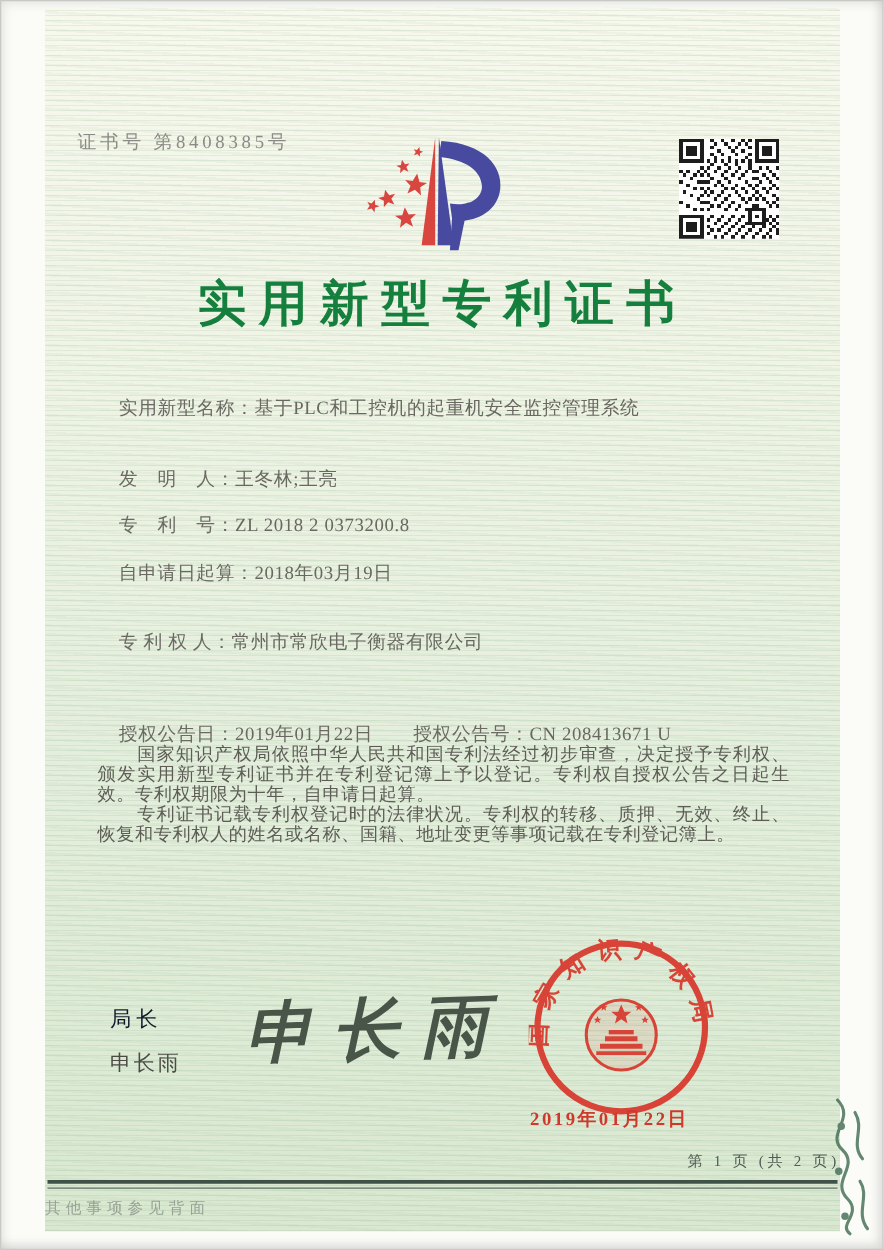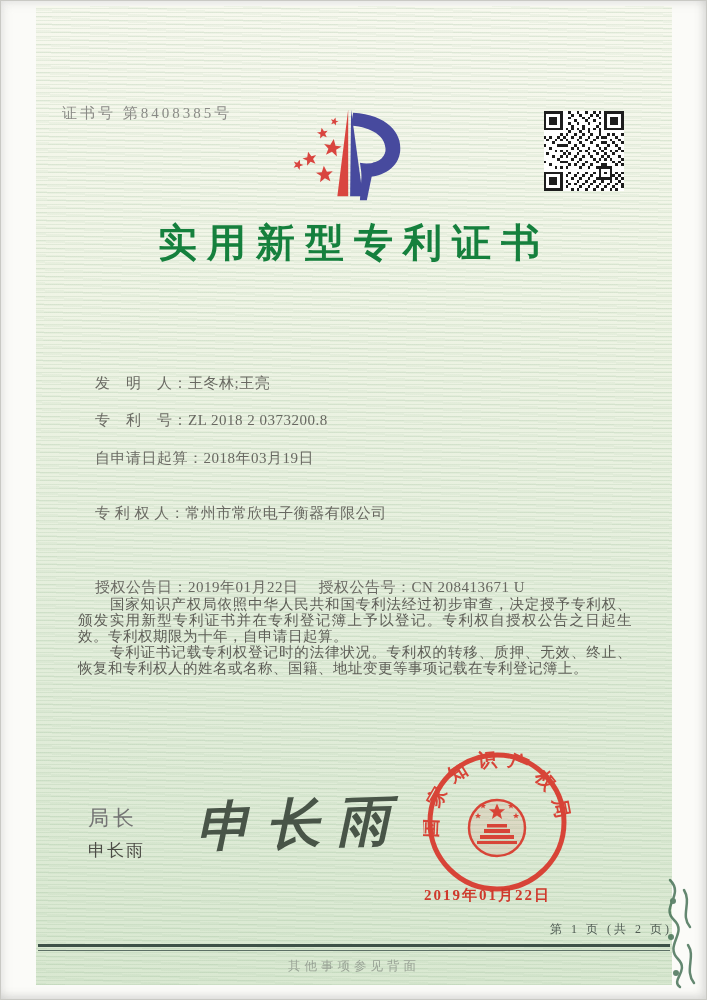--- a/index.html
+++ b/index.html
@@ -20,49 +20,49 @@
   .certno{position:absolute;left:62px;top:104px;font-size:15px;letter-spacing:3px;color:#8a8a86;}
   .logo{position:absolute;left:283px;top:100px;width:148px;height:110px;}
   .qr{position:absolute;left:542px;top:111px;width:83px;height:80px;}
   .title{
     position:absolute;left:36px;top:216px;width:636px;text-align:center;
     font-size:39px;font-weight:700;letter-spacing:10px;color:#15803d;
   }
   .frow{position:absolute;left:78px;font-size:15px;color:#6e6e67;letter-spacing:.5px;white-space:pre;}
   .frow .lab{color:#6a6a63;}
   .frow .val{color:#686861;}
-  .pair2{margin-left:20px;}
+  .pair2{margin-left:32px;}
   .f-name{top:300px;}
   .f-inventor{top:357px;}
   .f-patno{top:394px;}
   .f-filing{top:432px;}
   .f-patentee{top:487px;}
   .f-address{top:514px;}
   .f-grant{top:561px;}
   .body{
     position:absolute;left:78px;top:596px;width:554px;
     font-size:14.5px;line-height:16px;color:#5d5d56;letter-spacing:.5px;text-align:justify;
   }
   .body p{margin:0;text-indent:2.2em;}
-  .signer-title{position:absolute;left:88px;top:804px;font-size:21px;color:#737373;letter-spacing:4px;}
+  .signer-title{position:absolute;left:88px;top:804px;font-size:17px;color:#0f172a;letter-spacing:4px;}
   .signer-name{position:absolute;left:88px;top:839px;font-size:17px;color:#4c4c46;letter-spacing:2px;}
   .signature{
     position:absolute;left:196px;top:788px;font-size:54px;font-weight:700;font-style:italic;
     color:#3d493d;letter-spacing:16px;transform:rotate(-2deg);opacity:.92;white-space:nowrap;
   }
   .seal{position:absolute;left:423px;top:748px;width:148px;height:148px;opacity:.92;}
   .seal-date{
     position:absolute;left:424px;top:886px;width:160px;font-size:15px;color:#cf392c;
     letter-spacing:2px;font-weight:700;
   }
   .page-no{position:absolute;left:36px;top:921px;width:636px;text-align:right;
     font-size:12px;color:#4f5b53;letter-spacing:3px;}
   .rule{position:absolute;left:38px;top:944px;width:632px;height:3px;
     border-top:3px solid #3e5248;border-bottom:1px solid #5d7066;}
-  .note{position:absolute;left:36px;top:958px;width:636px;text-align:center;
+  .note{position:absolute;left:36px;top:958px;width:636px;text-align:left;
     font-size:12.5px;color:#98a295;letter-spacing:4px;}
   .ornament{position:absolute;left:640px;top:875px;width:60px;height:115px;opacity:.8;}
 </style>
 </head>
 <body>
 
 <div class="page">
   <div class="cert"></div>
 
   <div class="certno">证书号 第8408385号</div>
@@ -103,20 +103,23 @@
         <rect x="2" y="24" width="3" height="3"></rect>
       <rect x="20" y="20" width="5" height="5"></rect>
     </g>
     <rect x="21" y="21" width="3" height="3" fill="#ffffff"></rect>
     <rect x="22" y="22" width="1" height="1" fill="#1d1d1d"></rect>
     <path fill="#1d1d1d" d="M9 0h1v1h-1zM12 0h1v1h-1zM15 0h1v1h-1zM18 0h1v1h-1zM20 0h1v1h-1zM10 1h1v1h-1zM13 1h1v1h-1zM17 1h1v1h-1zM19 1h1v1h-1zM9 2h1v1h-1zM14 2h1v1h-1zM16 2h1v1h-1zM20 2h1v1h-1zM11 3h1v1h-1zM15 3h1v1h-1zM18 3h1v1h-1zM9 4h1v1h-1zM12 4h1v1h-1zM16 4h1v1h-1zM20 4h1v1h-1zM10 5h1v1h-1zM14 5h1v1h-1zM19 5h1v1h-1zM8 6h1v1h-1zM10 6h1v1h-1zM12 6h1v1h-1zM14 6h1v1h-1zM16 6h1v1h-1zM18 6h1v1h-1zM20 6h1v1h-1zM9 7h1v1h-1zM13 7h1v1h-1zM16 7h1v1h-1zM20 7h1v1h-1zM6 8h1v1h-1zM6 10h1v1h-1zM6 12h1v1h-1zM6 14h1v1h-1zM6 16h1v1h-1zM6 18h1v1h-1zM6 20h1v1h-1zM0 9h1v1h-1zM2 9h1v1h-1zM5 9h1v1h-1zM1 10h1v1h-1zM4 10h1v1h-1zM3 11h1v1h-1zM0 12h1v1h-1zM5 12h1v1h-1zM2 13h1v1h-1zM4 14h1v1h-1zM1 15h1v1h-1zM3 16h1v1h-1zM5 17h1v1h-1zM0 18h1v1h-1zM2 19h1v1h-1zM4 20h1v1h-1zM7 9h1v1h-1zM7 12h1v1h-1zM7 15h1v1h-1zM7 18h1v1h-1zM8 8h1v1h-1zM11 8h1v1h-1zM14 8h1v1h-1zM17 8h1v1h-1zM20 8h1v1h-1zM10 9h1v1h-1zM13 9h1v1h-1zM16 9h1v1h-1zM19 9h1v1h-1zM21 9h1v1h-1zM8 10h1v1h-1zM12 10h1v1h-1zM15 10h1v1h-1zM18 10h1v1h-1zM9 11h1v1h-1zM13 11h1v1h-1zM17 11h1v1h-1zM21 11h1v1h-1zM8 12h1v1h-1zM11 12h1v1h-1zM14 12h1v1h-1zM19 12h1v1h-1zM10 13h1v1h-1zM12 13h1v1h-1zM16 13h1v1h-1zM20 13h1v1h-1zM8 14h1v1h-1zM13 14h1v1h-1zM15 14h1v1h-1zM18 14h1v1h-1zM21 14h1v1h-1zM9 15h1v1h-1zM12 15h1v1h-1zM16 15h1v1h-1zM19 15h1v1h-1zM8 16h1v1h-1zM11 16h1v1h-1zM14 16h1v1h-1zM17 16h1v1h-1zM21 16h1v1h-1zM10 17h1v1h-1zM13 17h1v1h-1zM18 17h1v1h-1zM20 17h1v1h-1zM8 18h1v1h-1zM12 18h1v1h-1zM15 18h1v1h-1zM19 18h1v1h-1zM9 19h1v1h-1zM11 19h1v1h-1zM14 19h1v1h-1zM17 19h1v1h-1zM21 19h1v1h-1zM8 20h1v1h-1zM13 20h1v1h-1zM16 20h1v1h-1zM19 20h1v1h-1zM23 8h1v1h-1zM25 8h1v1h-1zM28 8h1v1h-1zM22 9h1v1h-1zM26 9h1v1h-1zM24 10h1v1h-1zM27 10h1v1h-1zM22 11h1v1h-1zM25 11h1v1h-1zM28 11h1v1h-1zM23 12h1v1h-1zM26 12h1v1h-1zM22 13h1v1h-1zM27 13h1v1h-1zM24 14h1v1h-1zM26 14h1v1h-1zM28 14h1v1h-1zM22 15h1v1h-1zM25 15h1v1h-1zM23 16h1v1h-1zM27 16h1v1h-1zM22 17h1v1h-1zM24 17h1v1h-1zM28 17h1v1h-1zM25 18h1v1h-1zM27 18h1v1h-1zM22 19h1v1h-1zM26 19h1v1h-1zM28 19h1v1h-1zM9 22h1v1h-1zM12 22h1v1h-1zM15 22h1v1h-1zM18 22h1v1h-1zM26 22h1v1h-1zM28 22h1v1h-1zM8 23h1v1h-1zM11 23h1v1h-1zM14 23h1v1h-1zM17 23h1v1h-1zM25 23h1v1h-1zM27 23h1v1h-1zM10 24h1v1h-1zM13 24h1v1h-1zM16 24h1v1h-1zM19 24h1v1h-1zM26 24h1v1h-1zM28 24h1v1h-1zM8 25h1v1h-1zM12 25h1v1h-1zM15 25h1v1h-1zM18 25h1v1h-1zM21 25h1v1h-1zM24 25h1v1h-1zM27 25h1v1h-1zM9 26h1v1h-1zM11 26h1v1h-1zM14 26h1v1h-1zM17 26h1v1h-1zM20 26h1v1h-1zM23 26h1v1h-1zM26 26h1v1h-1zM28 26h1v1h-1zM8 27h1v1h-1zM13 27h1v1h-1zM16 27h1v1h-1zM19 27h1v1h-1zM22 27h1v1h-1zM25 27h1v1h-1zM28 27h1v1h-1zM10 28h1v1h-1zM12 28h1v1h-1zM15 28h1v1h-1zM18 28h1v1h-1zM21 28h1v1h-1zM24 28h1v1h-1zM26 28h1v1h-1z"></path>
   </svg>
 
   <div class="title">实用新型专利证书</div>
 
+  <div class="frow f-name">
+    <span class="lab">实用新型名称：</span><span class="val">基于PLC和工控机的起重机安全监控管理系统</span>
+  </div>
   <div class="frow f-inventor">
     <span class="lab">发　明　人：</span><span class="val">王冬林;王亮</span>
   </div>
   <div class="frow f-patno">
     <span class="lab">专　利　号：</span><span class="val">ZL 2018 2 0373200.8</span>
   </div>
   <div class="frow f-filing">
     <span class="lab">自申请日起算：</span><span class="val">2018年03月19日</span>
   </div>
   <div class="frow f-patentee">

